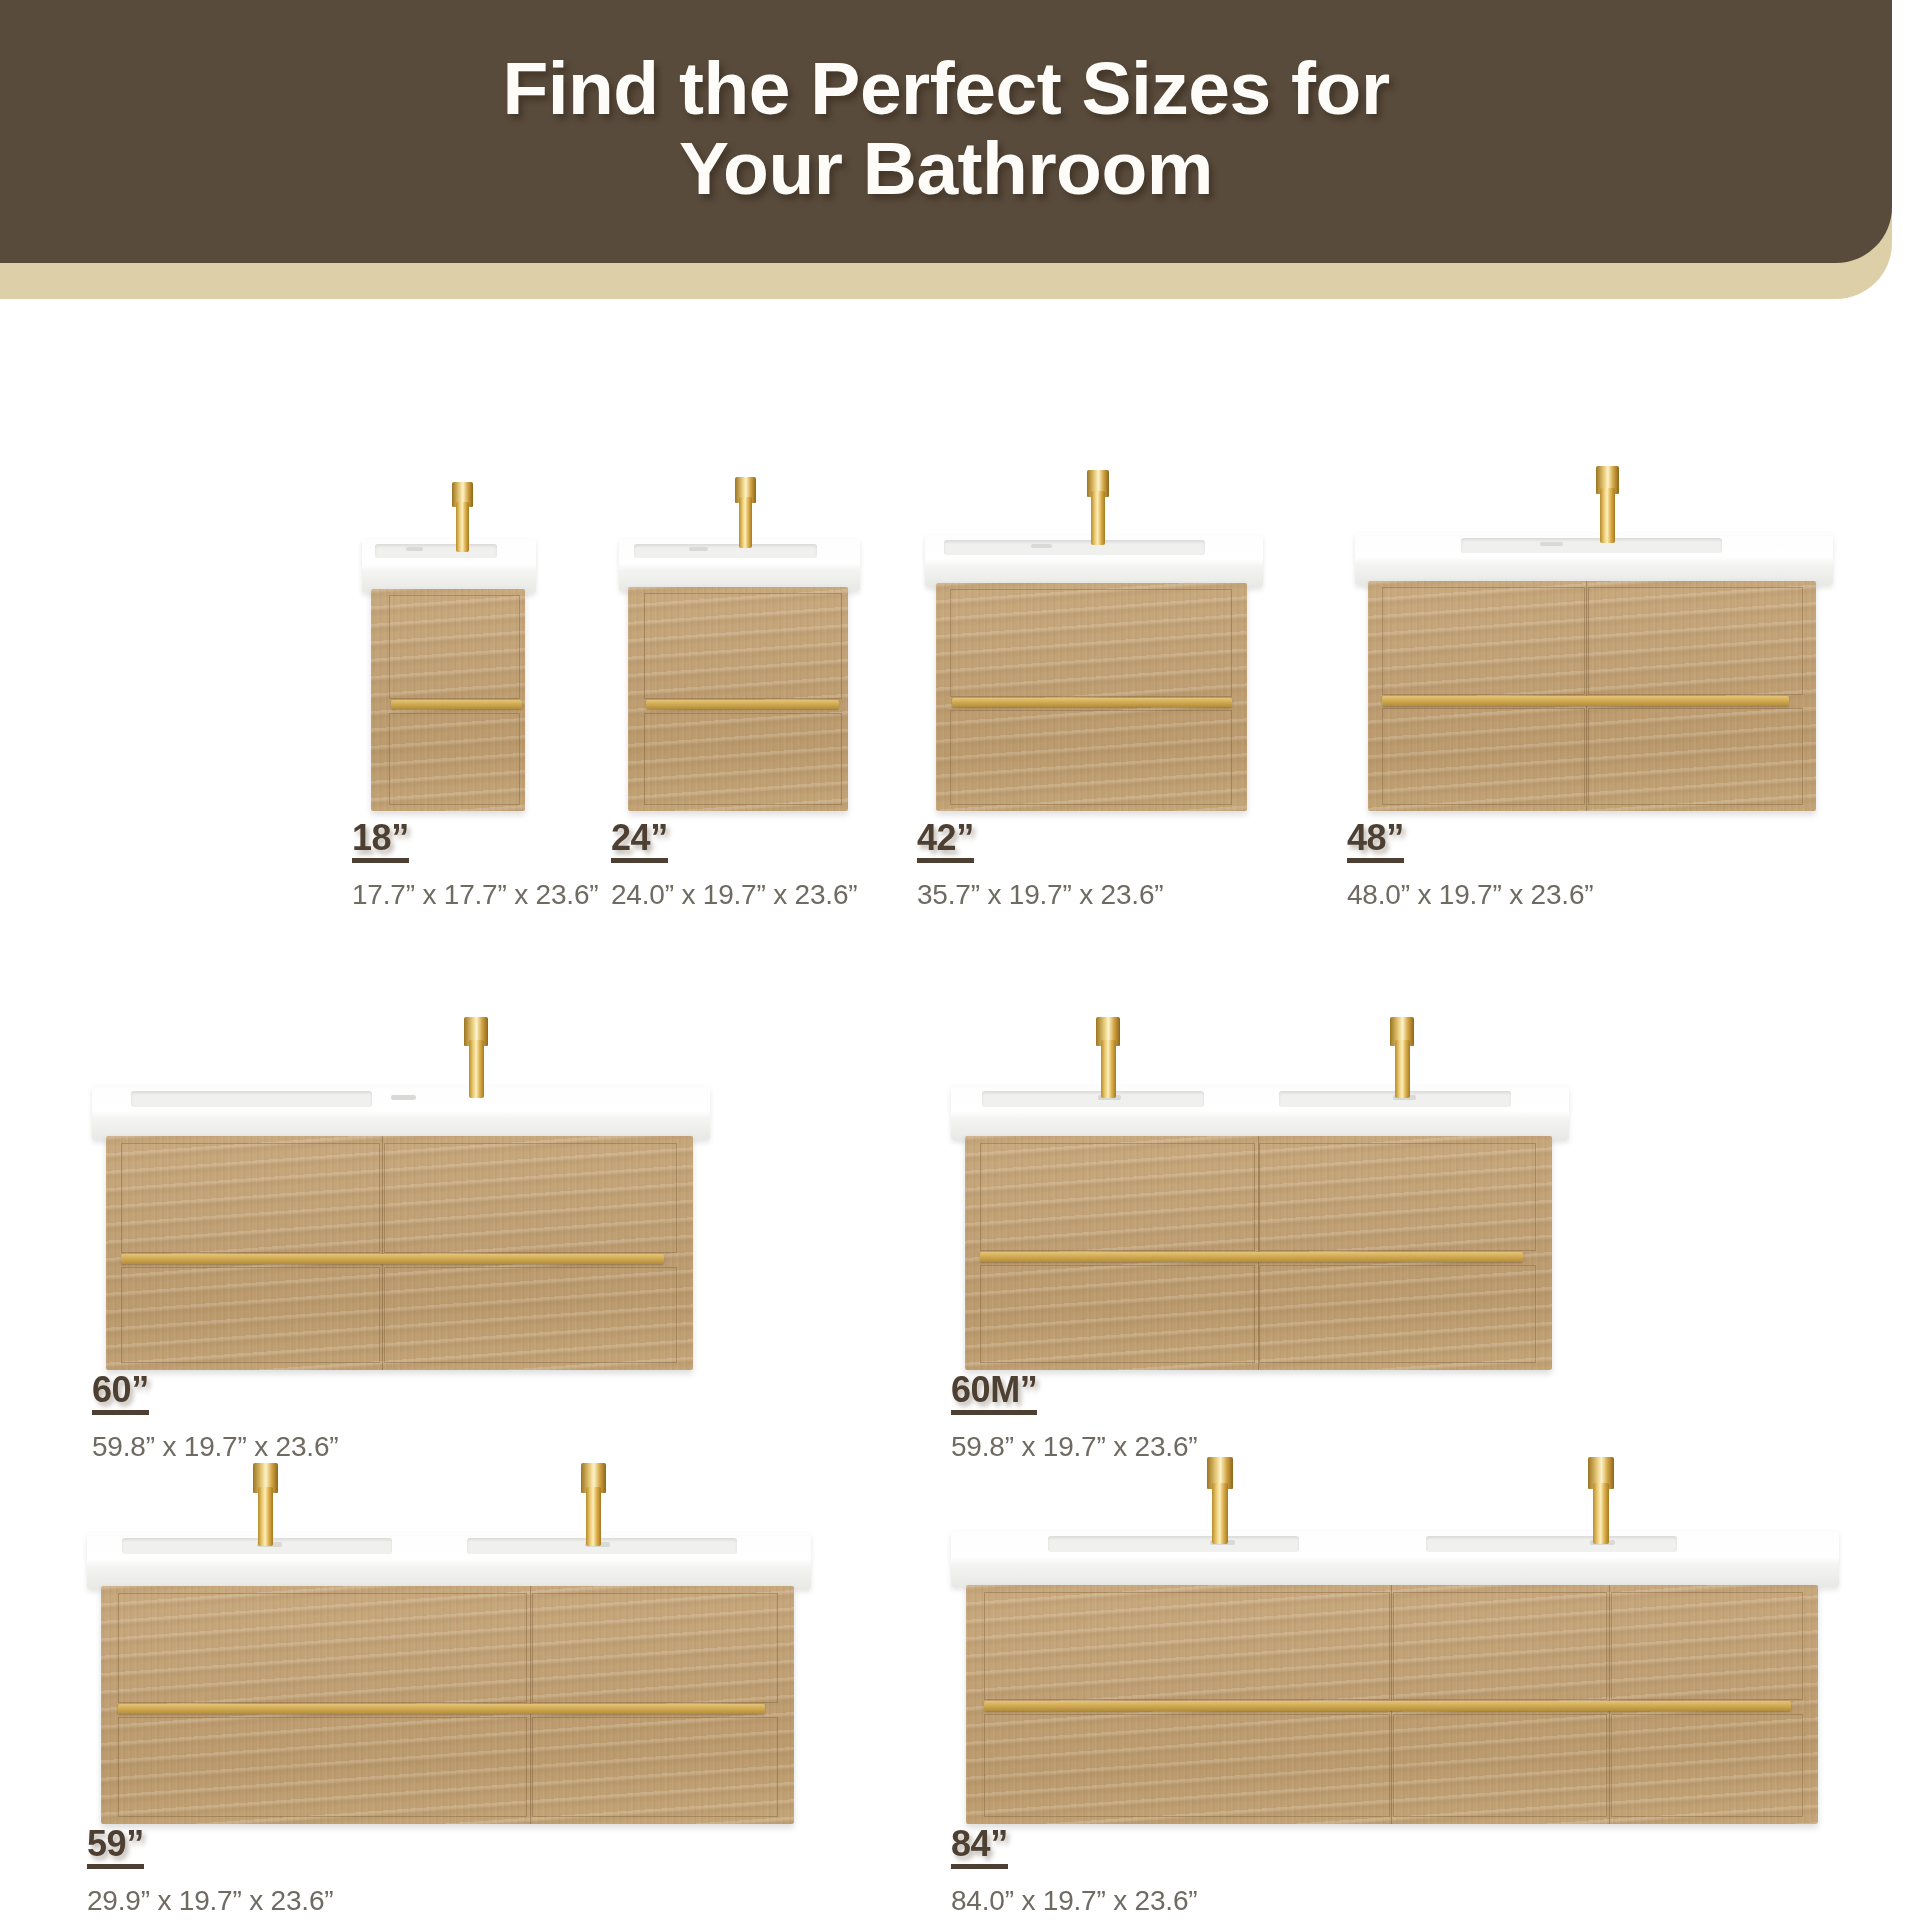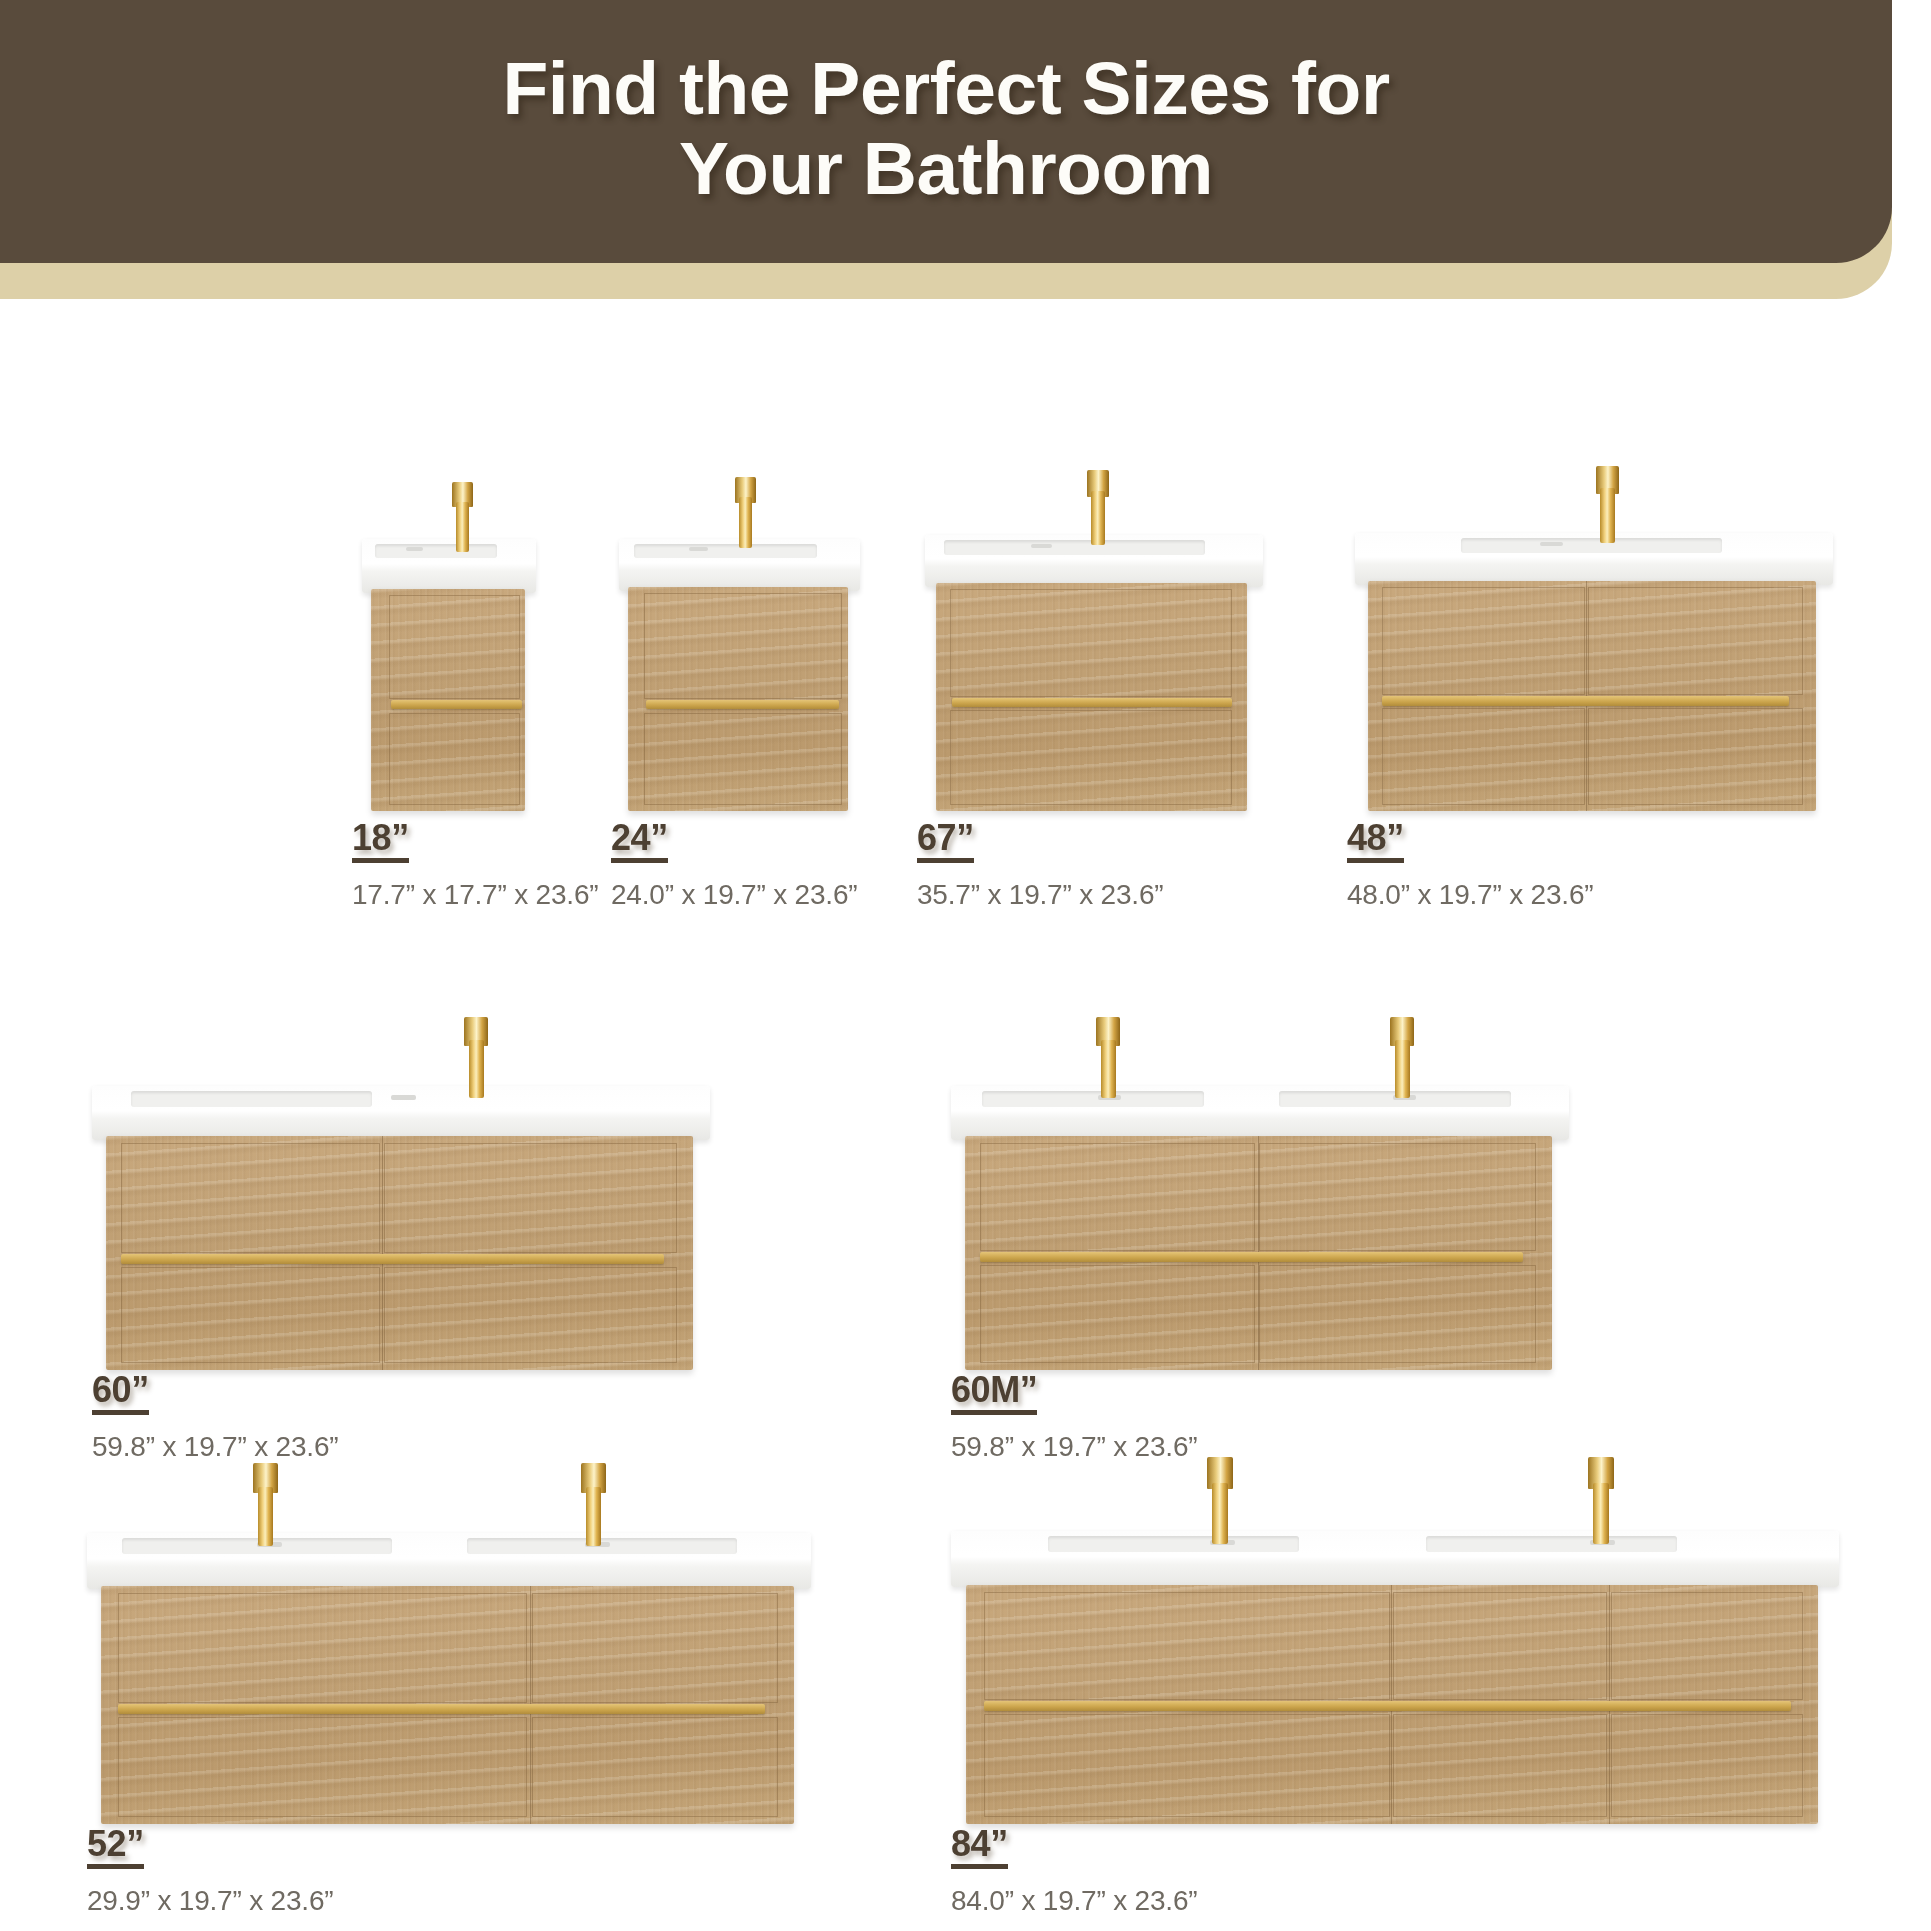--- a/index.html
+++ b/index.html
@@ -244,21 +244,21 @@
         <div class="basin" style="left:19.3px; top:4.8px; width:261px; height:15.4px;"></div>
         <div class="drainhole" style="left:106px; top:8.7px; width:21px; height:4.8px;"></div>
       </div>
       <div class="cab" style="left:11.6px; width:311px; height:228px;">
         <div class="cab-frame" style="left:13.5px; top:5.8px; right:15.4px; height:108px;"></div>
         <div class="handle" style="left:15.4px; top:115px; width:280px; height:8.7px;"></div>
         <div class="cab-frame" style="left:13.5px; top:127px; right:15.4px; bottom:5.8px;"></div>
       </div>
     </div>
     <div class="lbl" style="left:0; top:492px;">
-      <div class="lbl-size">67”</div>
+      <div class="lbl-size">42”</div>
       <div class="lbl-dims">35.7” x 19.7” x 23.6”</div>
     </div>
   </div>
 
   <div class="cell" style="left:1347px; top:29px; width:492px; height:483px;">
     <div class="vanity" style="left:7.7px; width:478px; height:463px;">
       <div class="faucet" style="left:241px; bottom:268px; width:23px; height:77px;">
         <div class="head" style="left:0; width:23px; height:28px;"></div>
         <div class="stem" style="left:4.8px; width:14.5px; height:55px;"></div>
       </div>
@@ -356,21 +356,21 @@
       <div class="cab" style="left:13.5px; width:693px; height:238px;">
         <div class="cab-frame" style="left:17.4px; top:6.8px; width:409px; height:110px;"></div>
         <div class="cab-frame" style="left:431px; top:6.8px; right:15.4px; height:110px;"></div>
         <div class="vseam" style="left:429px;"></div>
         <div class="handle" style="left:17.4px; top:118px; width:647px; height:9.7px;"></div>
         <div class="cab-frame" style="left:17.4px; top:131px; width:409px; bottom:6.8px;"></div>
         <div class="cab-frame" style="left:431px; top:131px; right:15.4px; bottom:6.8px;"></div>
       </div>
     </div>
     <div class="lbl" style="left:0; top:504px;">
-      <div class="lbl-size">52”</div>
+      <div class="lbl-size">59”</div>
       <div class="lbl-dims">29.9” x 19.7” x 23.6”</div>
     </div>
   </div>
 
   <div class="cell" style="left:951px; top:1023px; width:898px; height:502px;">
     <div class="vanity" style="left:0; width:888px; height:478px;">
       <div class="faucet" style="left:256px; bottom:280px; width:26px; height:87px;">
         <div class="head" style="left:0; width:26px; height:32px;"></div>
         <div class="stem" style="left:4.8px; width:16.4px; height:61px;"></div>
       </div>

